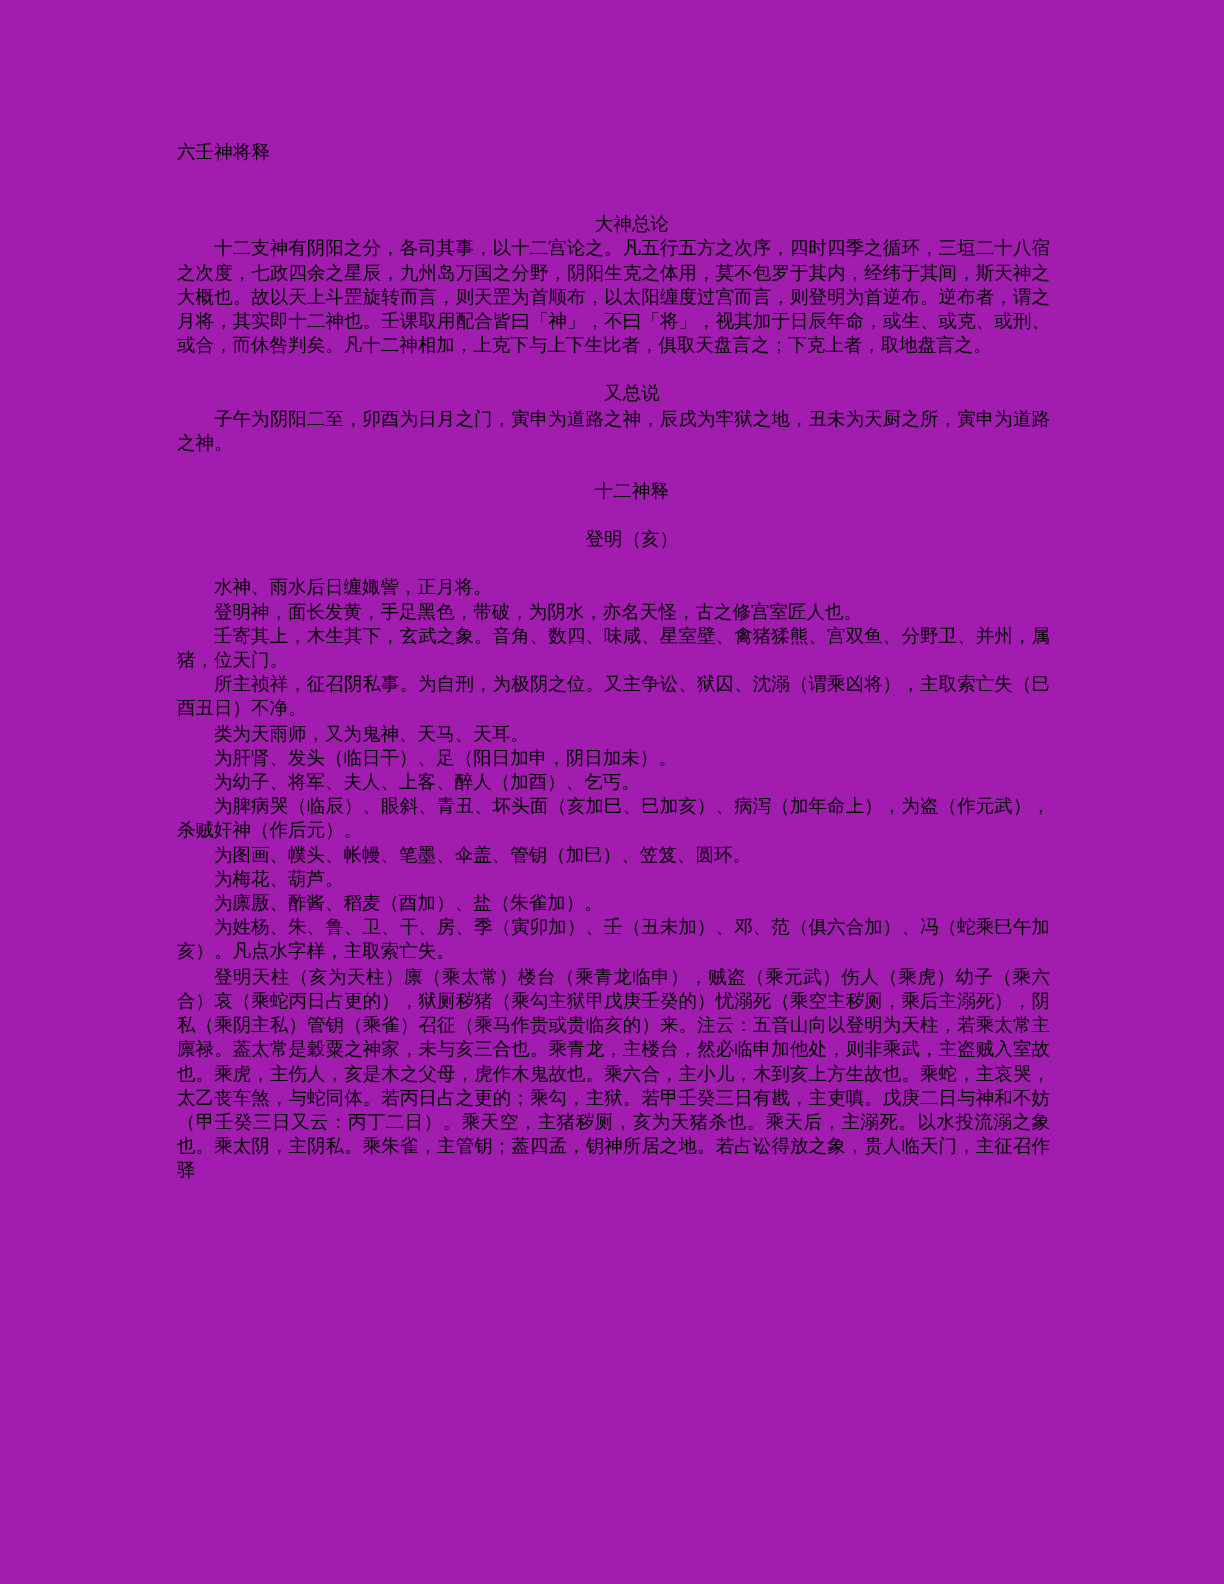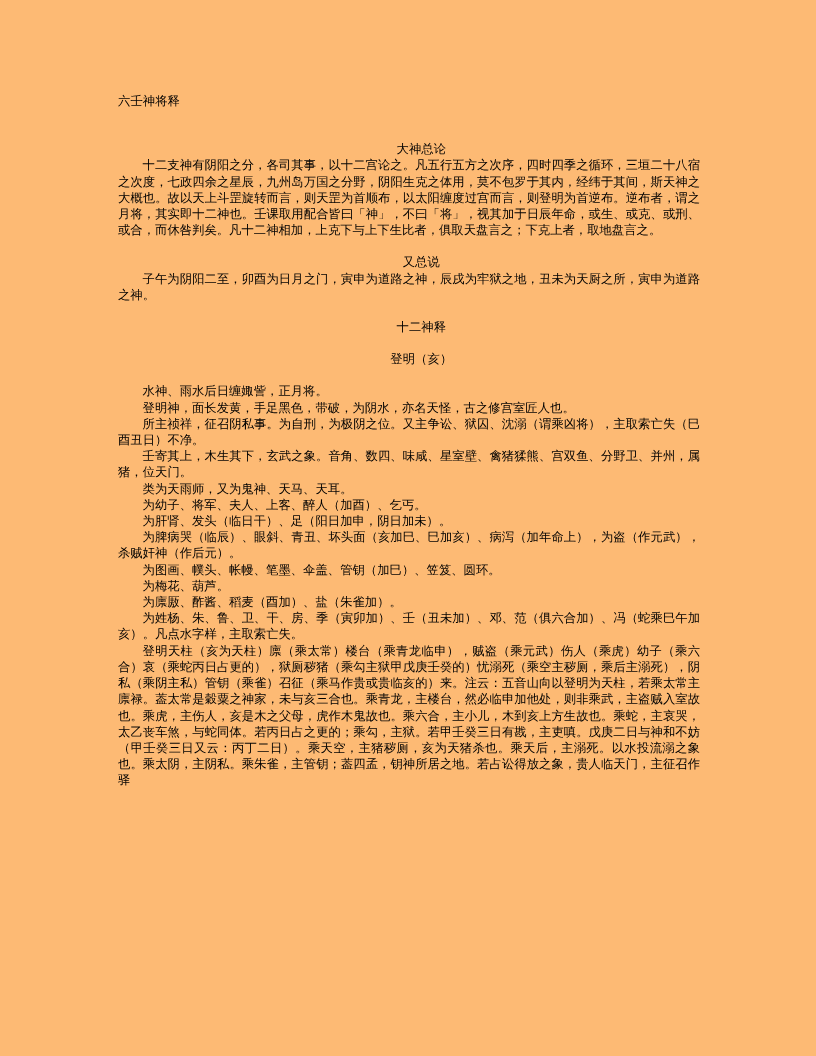--- a/index.html
+++ b/index.html
@@ -13,21 +13,21 @@
     font-family: "Liberation Serif", "DejaVu Serif", serif;
     color: #000000;
     overflow: hidden;
   }
   .page {
     position: relative;
     width: 816px;
     height: 1056px;
     box-sizing: border-box;
     padding: 93px 116px 0 118px;
-    background: #fdba74;
+    background: #a21caf;
   }
   .doc-title {
     font-size: 12.3px;
     line-height: 16.2px;
     margin: 0 0 0 0;
     letter-spacing: 0.1px;
     white-space: nowrap;
   }
   .spacer-lg { height: 32px; }
   .spacer-sm { height: 16px; }
@@ -83,25 +83,25 @@
 
   <div class="spacer-sm"></div>
 
   <div class="block">
     <div class="heading">登明（亥）</div>
 
     <div class="spacer-sm"></div>
 
     <p class="para">水神、雨水后日缠娵訾，正月将。</p>
     <p class="para">登明神，面长发黄，手足黑色，带破，为阴水，亦名天怪，古之修宫室匠人也。</p>
+    <p class="para">壬寄其上，木生其下，玄武之象。音角、数四、味咸、星室壁、禽猪猱熊、宫双鱼、分野卫、并州，属猪，位天门。</p>
     <p class="para">所主祯祥，征召阴私事。为自刑，为极阴之位。又主争讼、狱囚、沈溺（谓乘凶将），主取索亡失（巳酉丑日）不净。</p>
-    <p class="para">壬寄其上，木生其下，玄武之象。音角、数四、味咸、星室壁、禽猪猱熊、宫双鱼、分野卫、并州，属猪，位天门。</p>
     <p class="para">类为天雨师，又为鬼神、天马、天耳。</p>
+    <p class="para">为肝肾、发头（临日干）、足（阳日加申，阴日加未）。</p>
     <p class="para">为幼子、将军、夫人、上客、醉人（加酉）、乞丐。</p>
-    <p class="para">为肝肾、发头（临日干）、足（阳日加申，阴日加未）。</p>
     <p class="para">为脾病哭（临辰）、眼斜、青丑、坏头面（亥加巳、巳加亥）、病泻（加年命上），为盗（作元武），杀贼奸神（作后元）。</p>
     <p class="para">为图画、幞头、帐幔、笔墨、伞盖、管钥（加巳）、笠笈、圆环。</p>
     <p class="para">为梅花、葫芦。</p>
     <p class="para">为廪厫、酢酱、稻麦（酉加）、盐（朱雀加）。</p>
     <p class="para">为姓杨、朱、鲁、卫、干、房、季（寅卯加）、壬（丑未加）、邓、范（俱六合加）、冯（蛇乘巳午加亥）。凡点水字样，主取索亡失。</p>
     <p class="para">登明天柱（亥为天柱）廪（乘太常）楼台（乘青龙临申），贼盗（乘元武）伤人（乘虎）幼子（乘六合）哀（乘蛇丙日占更的），狱厕秽猪（乘勾主狱甲戊庚壬癸的）忧溺死（乘空主秽厕，乘后主溺死），阴私（乘阴主私）管钥（乘雀）召征（乘马作贵或贵临亥的）来。注云：五音山向以登明为天柱，若乘太常主廪禄。葢太常是穀粟之神家，未与亥三合也。乘青龙，主楼台，然必临申加他处，则非乘武，主盗贼入室故也。乘虎，主伤人，亥是木之父母，虎作木鬼故也。乘六合，主小儿，木到亥上方生故也。乘蛇，主哀哭，太乙丧车煞，与蛇同体。若丙日占之更的；乘勾，主狱。若甲壬癸三日有戡，主吏嗔。戊庚二日与神和不妨（甲壬癸三日又云：丙丁二日）。乘天空，主猪秽厕，亥为天猪杀也。乘天后，主溺死。以水投流溺之象也。乘太阴，主阴私。乘朱雀，主管钥；葢四孟，钥神所居之地。若占讼得放之象，贵人临天门，主征召作驿</p>
   </div>
 
 </div>
 

